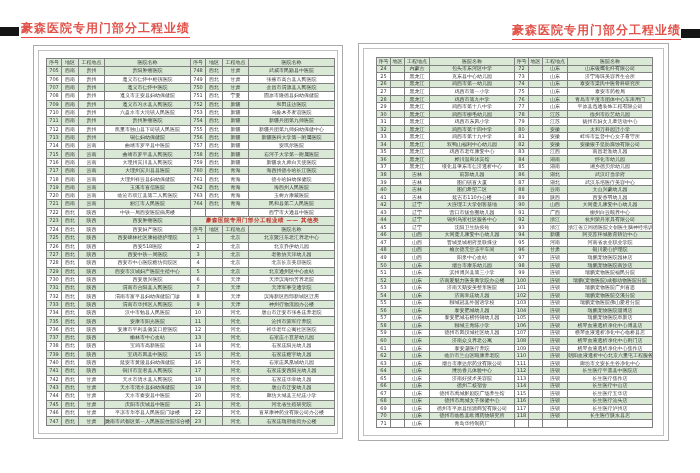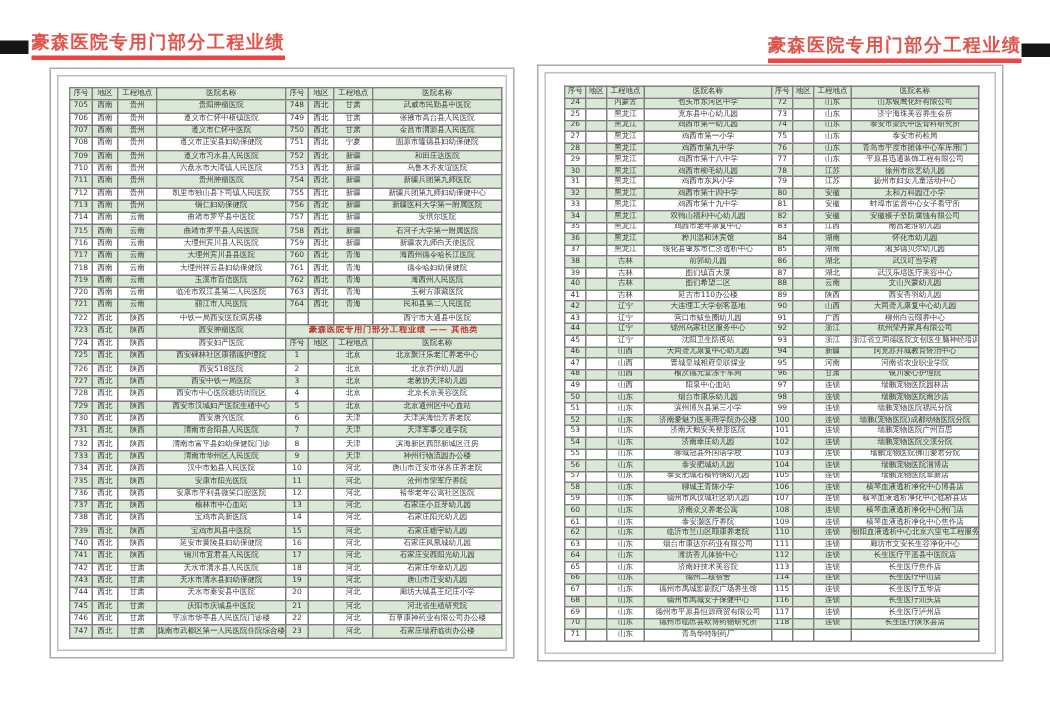--- a/index.html
+++ b/index.html
@@ -6,21 +6,21 @@
   body{
     width:700px;height:473px;position:relative;background:#ffffff;
     font-family:"DejaVu Sans","Liberation Sans",sans-serif;
     overflow:hidden;
   }
   .corner-tab{position:absolute;background:#151515;width:19px;height:9px;}
   #tab-left{left:0;top:27px;}
   #tab-right{right:0;top:29px;}
   .doc-title{
     position:absolute;color:#e0544c;font-weight:bold;font-size:12px;
-    line-height:1.15;border-bottom:3px solid #ef4444;padding-bottom:1px;
+    line-height:1.15;border-bottom:1px solid #ef4444;padding-bottom:1px;
     letter-spacing:1px;white-space:nowrap;
   }
   #title-left{left:21px;top:22px;}
   #title-right{right:19px;top:24px;}
   .page{position:absolute;border:1px solid #ababab;background:#fff;}
   .page-inner{position:absolute;top:4px;left:4px;right:4px;bottom:4px;border:1px solid #c0c0c0;}
   #page1{left:33px;top:45px;width:308px;height:392px;}
   #page2{left:358px;top:43px;width:309px;height:396px;}
   table{border-collapse:collapse;table-layout:fixed;position:absolute;background:#fff;}
   #table1{left:12px;top:12px;width:288px;height:368px;}

